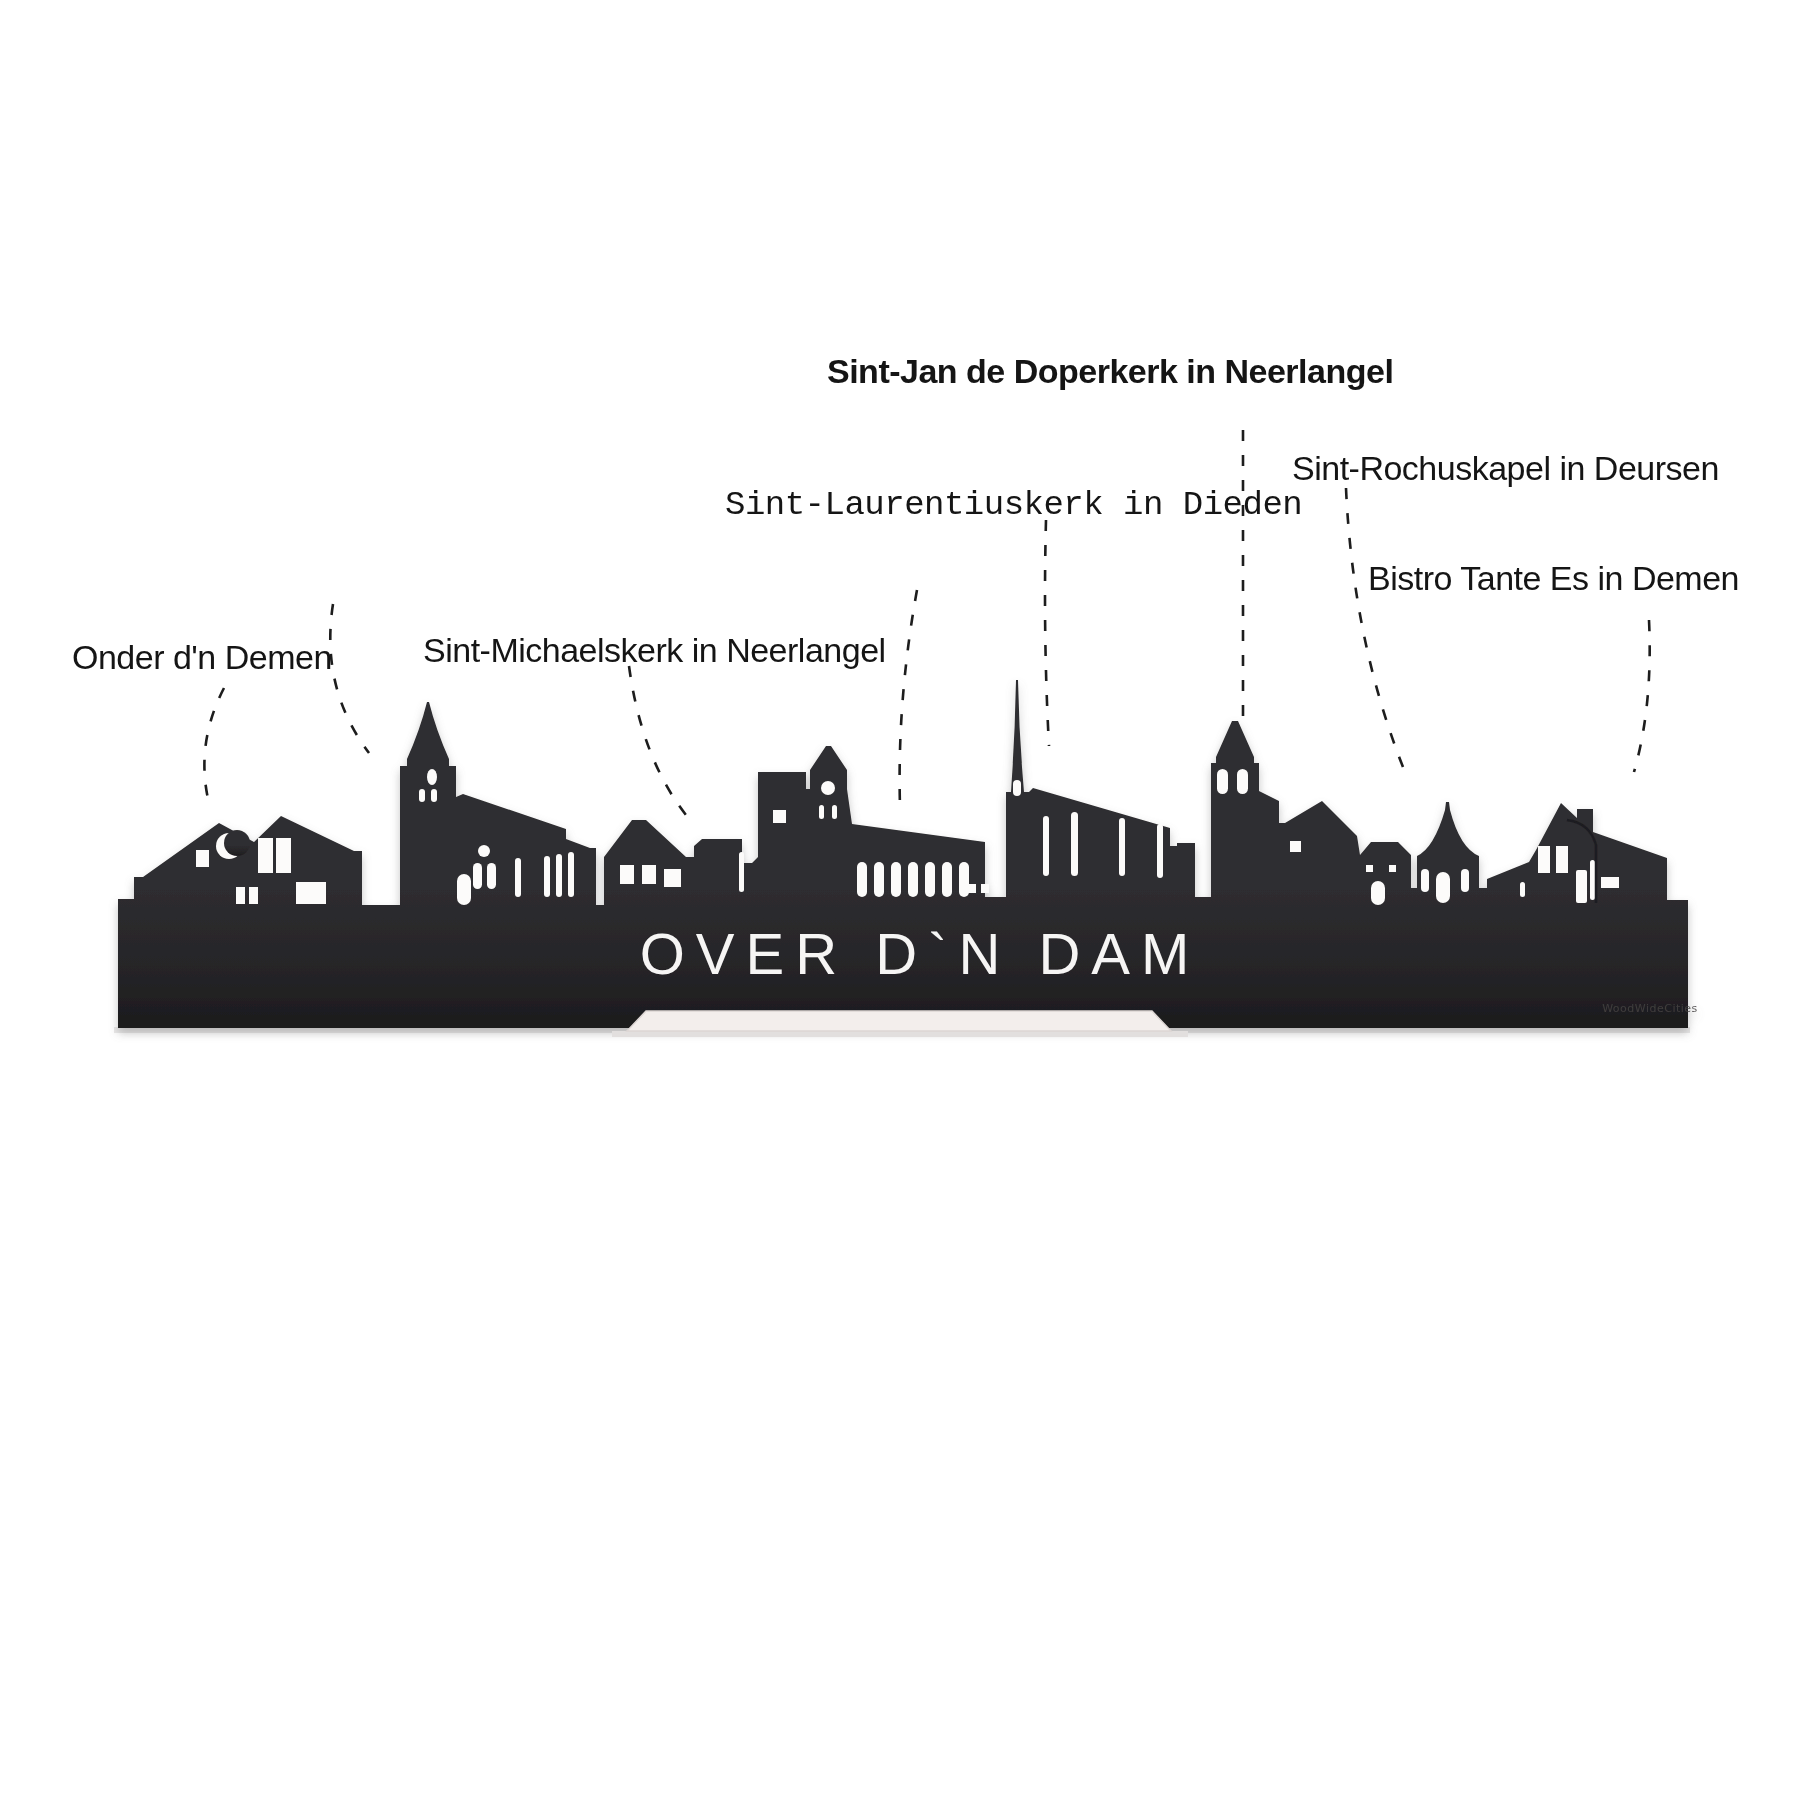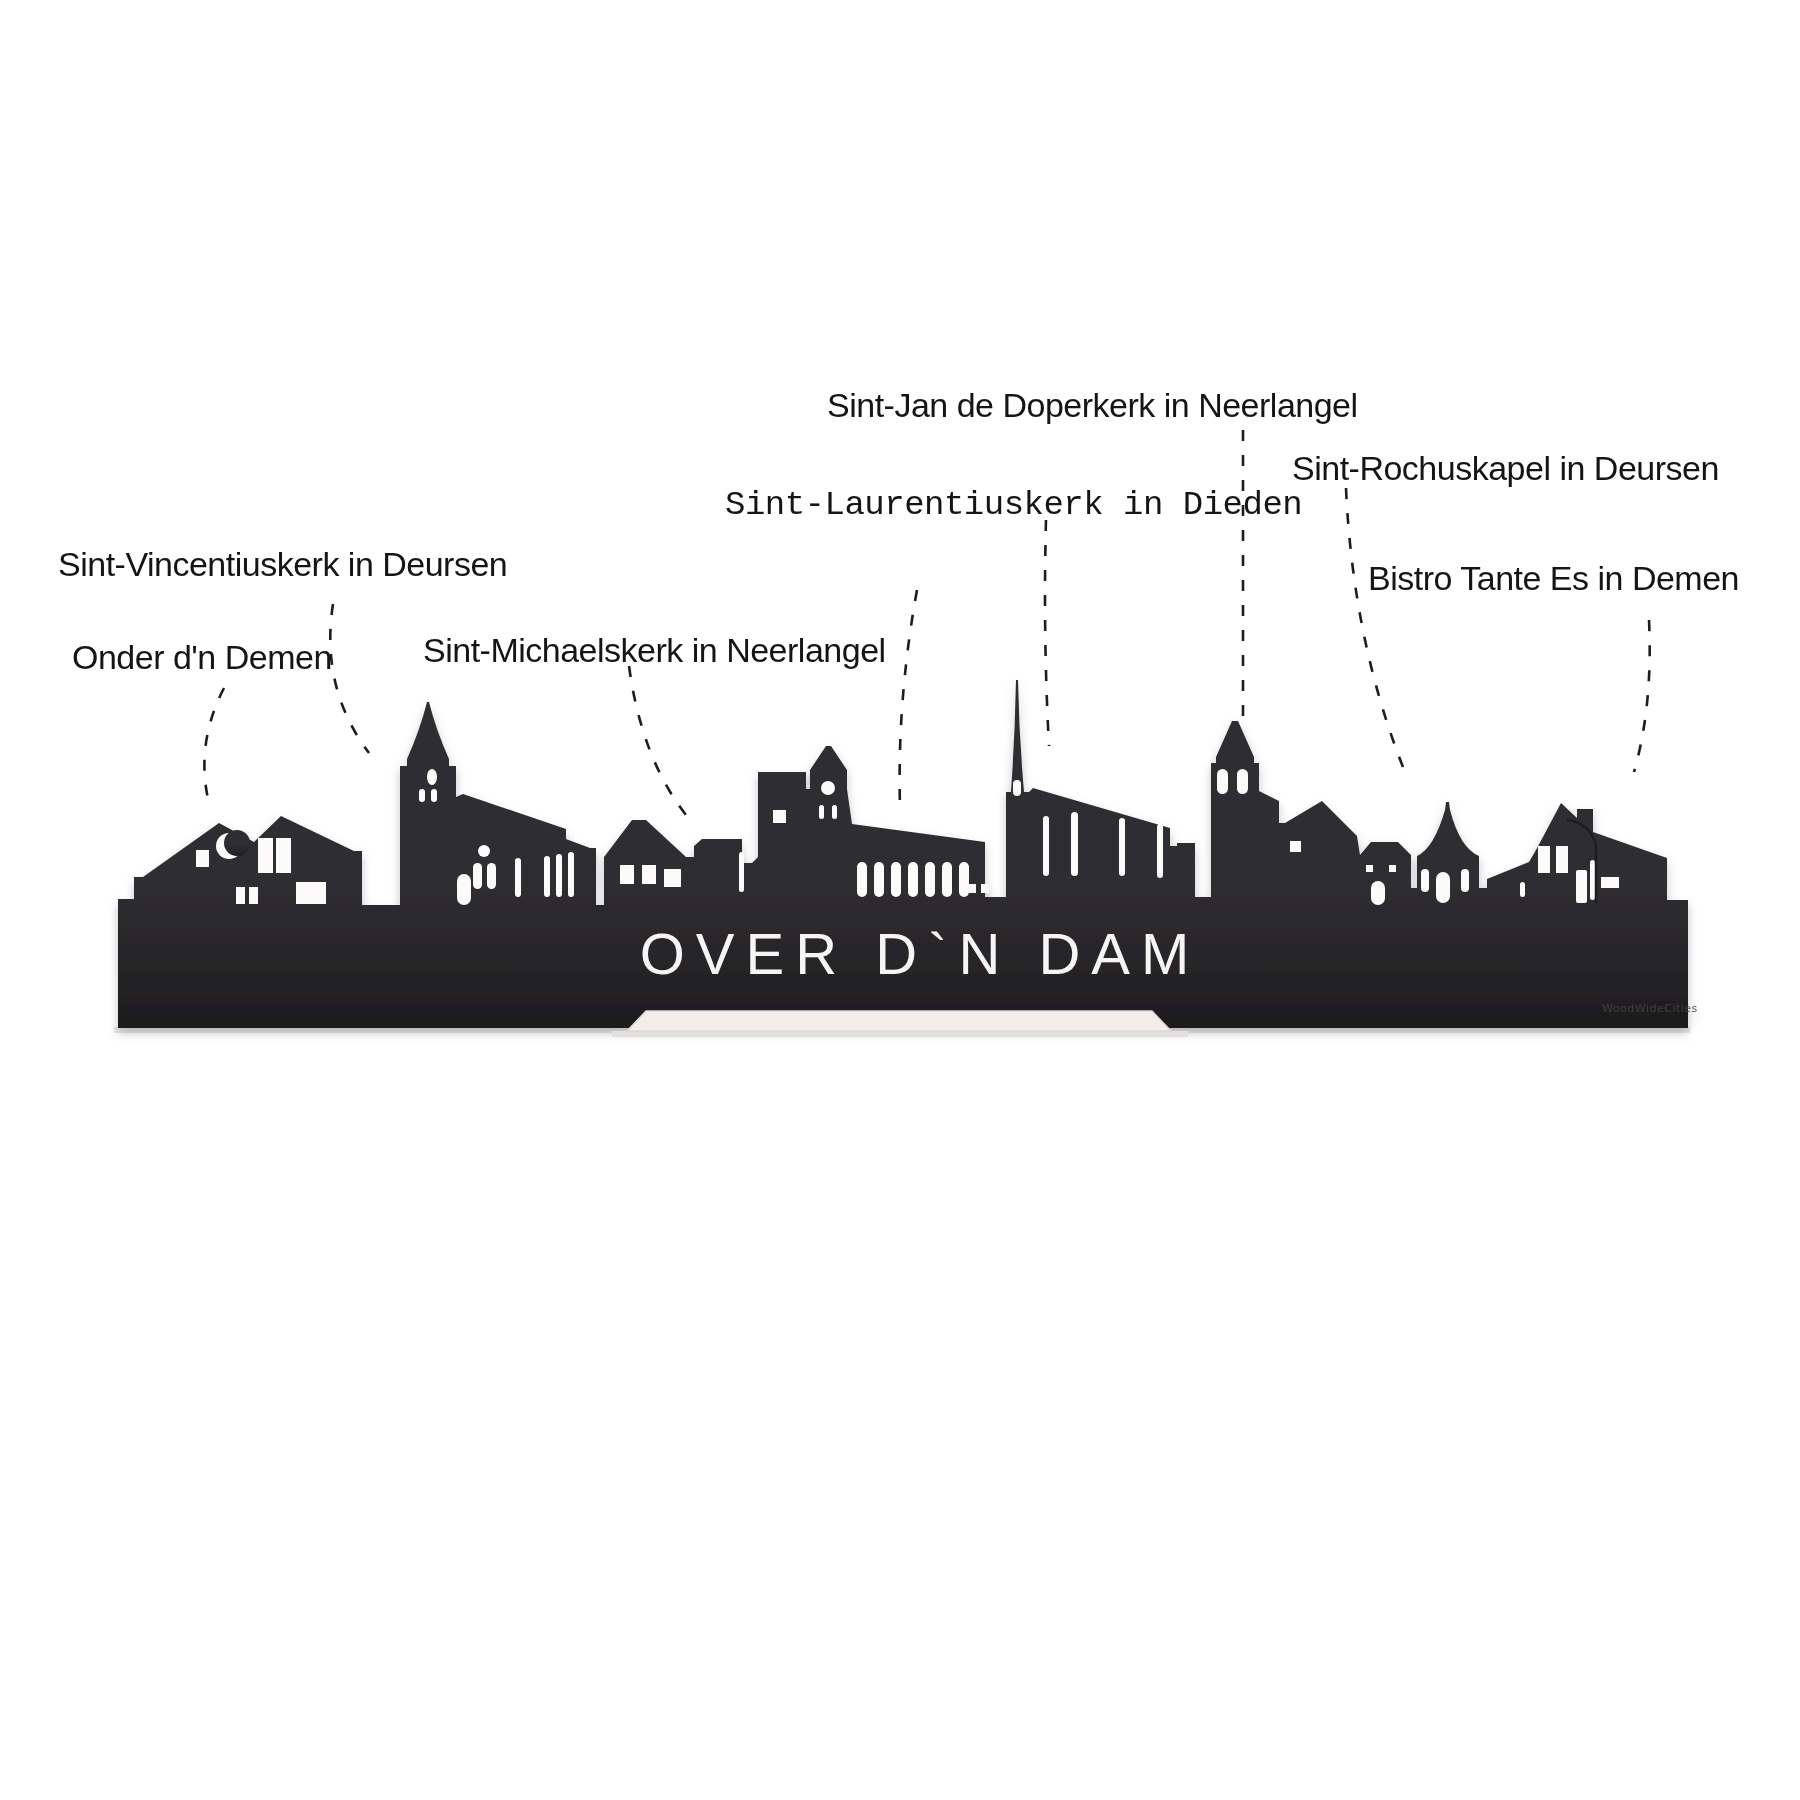--- a/index.html
+++ b/index.html
@@ -136,20 +136,19 @@
 
       <text class="title-cut" x="920" y="974" text-anchor="middle">OVER D`N DAM</text>
 
       <text class="wm" x="1650" y="1012" text-anchor="middle">WoodWideCities</text>
     </g>
 
     <rect x="612" y="1031" width="576" height="6" fill="#e2dfde"></rect>
     <polygon points="646,1011 1152,1011 1171,1031 627,1031" fill="#f3eeec" stroke="#ddd6d4" stroke-width="1.5"></polygon>
   </svg>
 
-  <div class="lbl" style="left:827px;  top:386px;">Sint-Jan de Doperkerk in Neerlangel</div>
+  <div class="lbl" style="left:827px;  top:352px;font-weight:bold;">Sint-Jan de Doperkerk in Neerlangel</div>
   <div class="lbl" style="left:1292px; top:449px;">Sint-Rochuskapel in Deursen</div>
   <div class="lbl" style="left:725px;  top:486px;font-family:Liberation Mono, monospace;">Sint-Laurentiuskerk in Dieden</div>
   <div class="lbl" style="left:1368px; top:559px;">Bistro Tante Es in Demen</div>
-  <div class="lbl" style="left:58px;   top:545px;">Sint-Vincentiuskerk in Deursen</div>
   <div class="lbl" style="left:423px;  top:631px;">Sint-Michaelskerk in Neerlangel</div>
   <div class="lbl" style="left:72px;   top:638px;">Onder d'n Demen</div>
 </div>
 
 </body></html>

